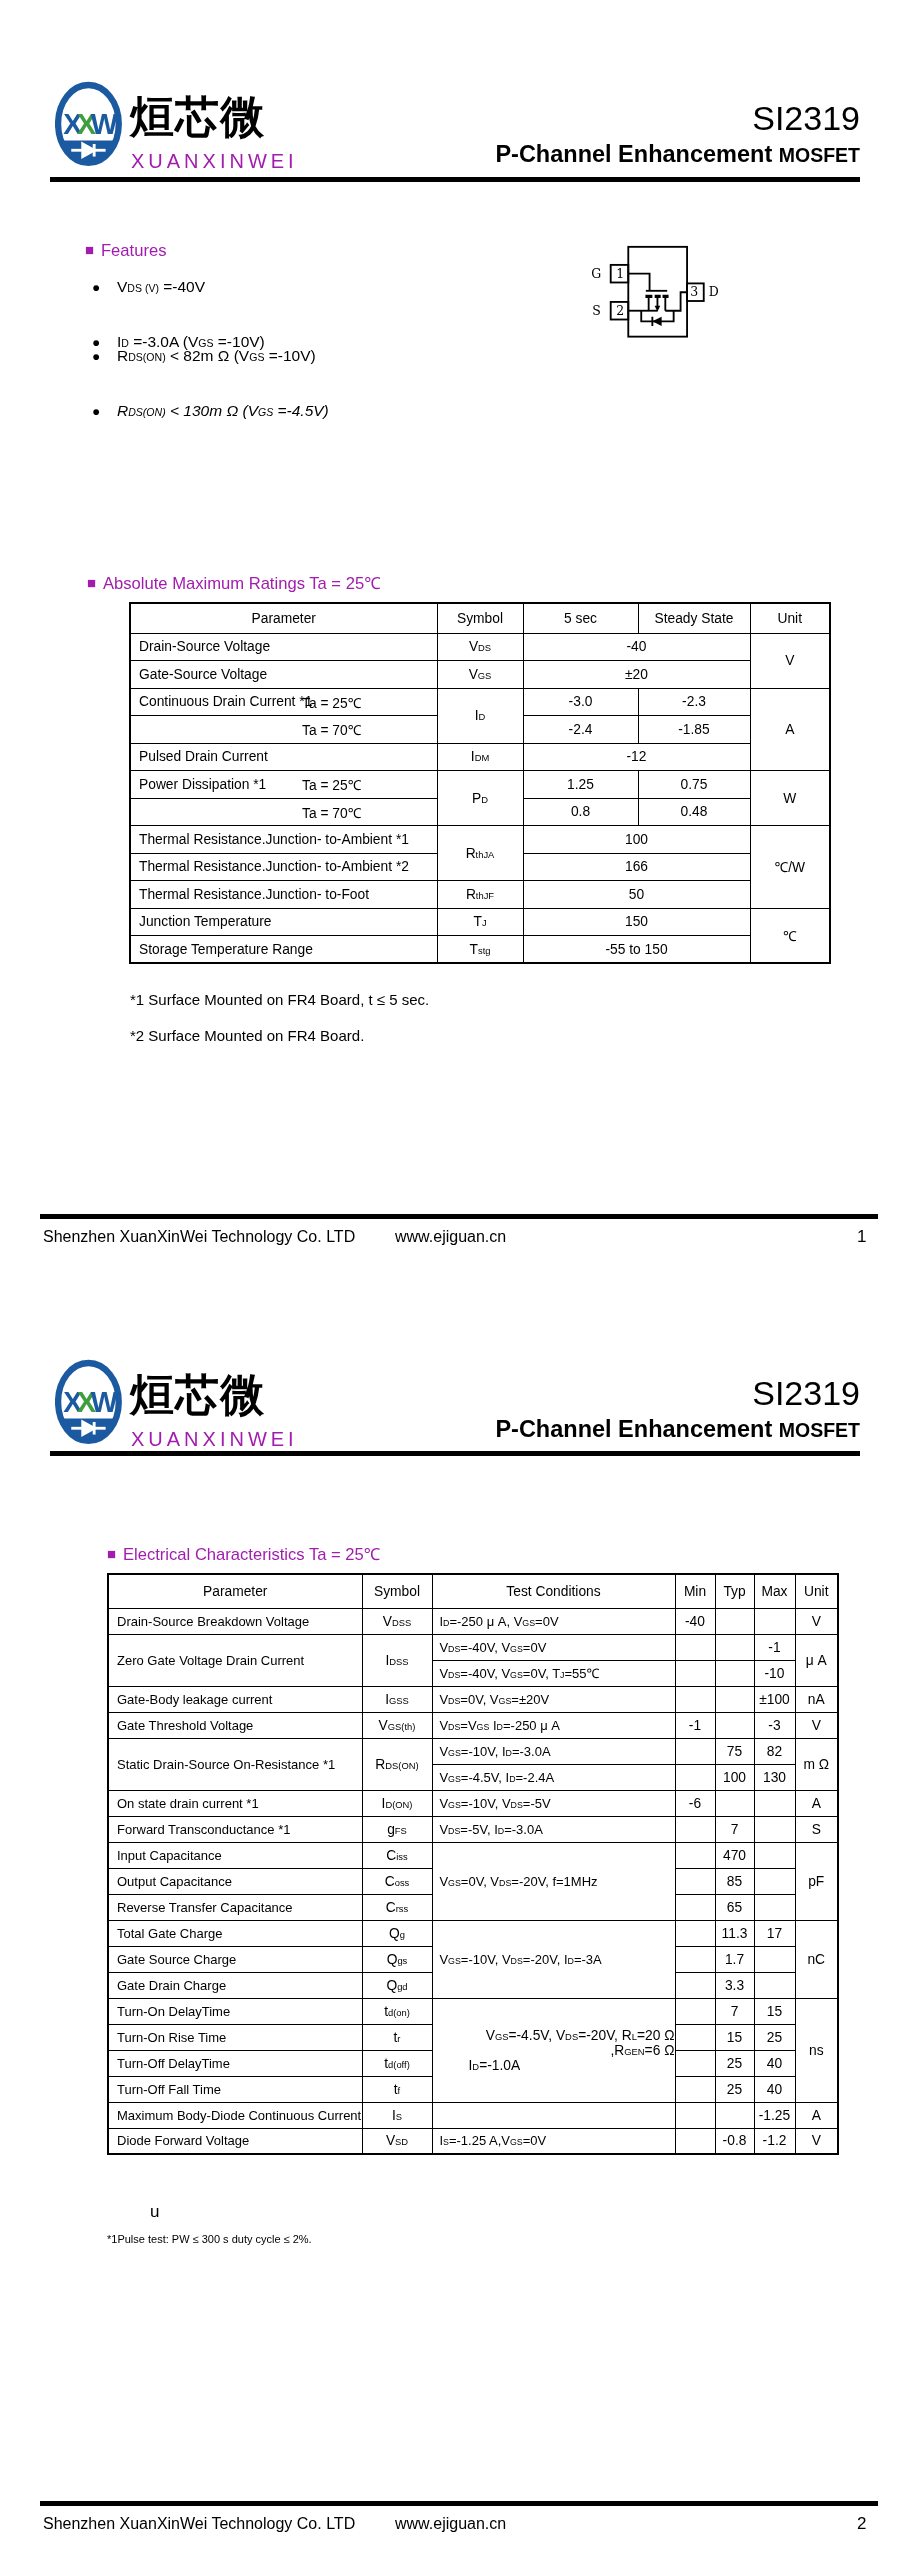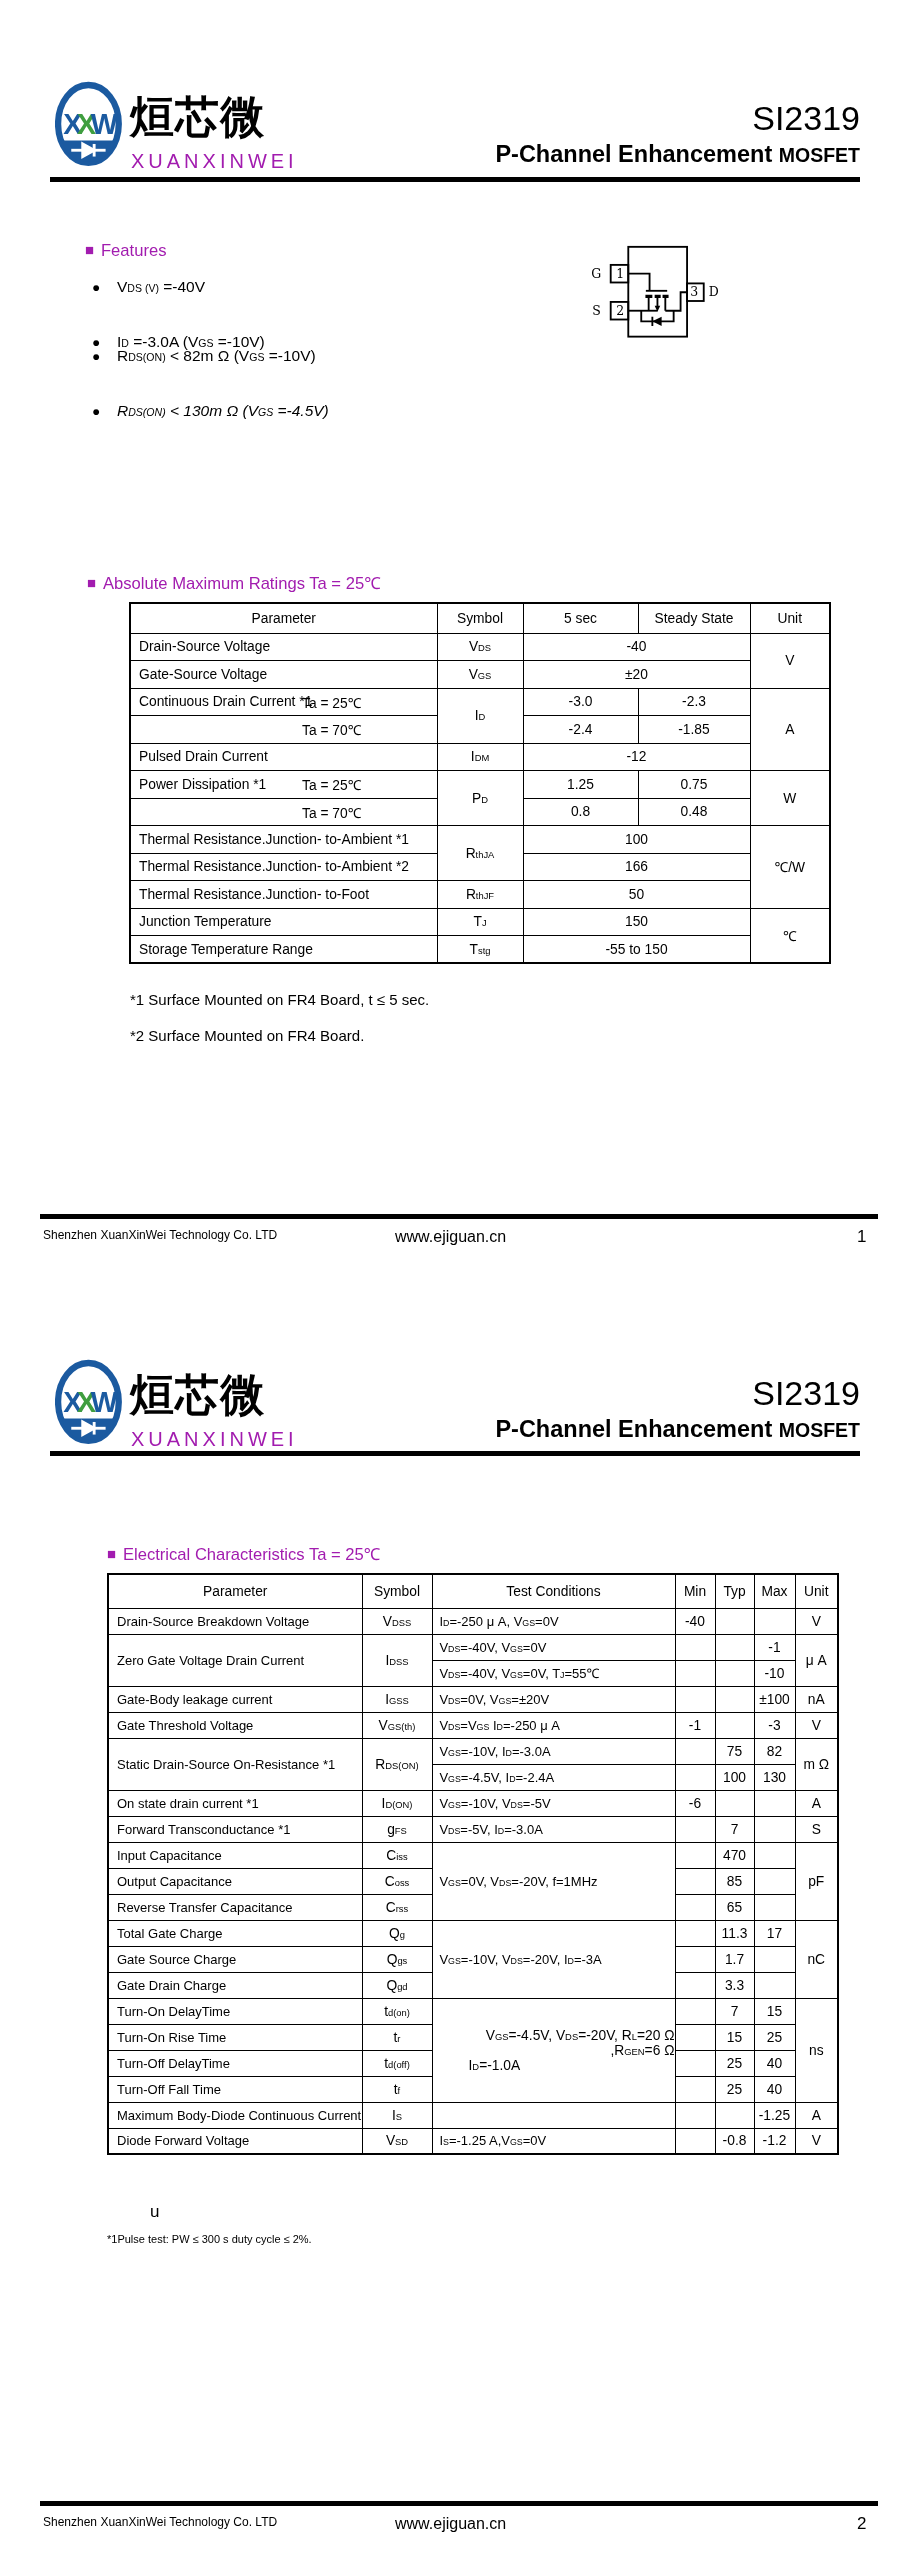--- a/index.html
+++ b/index.html
@@ -30,21 +30,21 @@
   td.p{text-align:left;padding-left:8px;position:relative;}
   td.c{text-align:left;padding-left:6.9px;font-size:13px;}
   .ta-label{position:absolute;left:56%;top:50%;transform:translateY(-50%);}
   #amr-table tr{height:27.5px;} #amr-table tr.hd{height:30px;}
   #ec-table tr{height:26px;}  #ec-table tr.hd{height:34px;}
   #ec-table td.p{font-size:13px;}
   .cond-stack{display:flex;flex-direction:column;justify-content:space-around;height:100%;}
   .cond-stack .l1{text-align:right;padding-left:6.9px;}
   .cond-stack .l2{text-align:left;padding-left:36px;}
   .note{position:absolute;font-size:15px;}
-  .footer-company{position:absolute;left:43px;font-size:12px;}
+  .footer-company{position:absolute;left:43px;font-size:16px;}
   .footer-url{position:absolute;left:395px;font-size:16px;}
   .footer-page{position:absolute;left:857px;font-size:17px;}
   .stray{position:absolute;font-size:17px;}
 </style>
 </head>
 <body>
 
 <div id="page">
 
   <div class="abs" style="left:55px;top:81px;width:241px;height:89px;">

